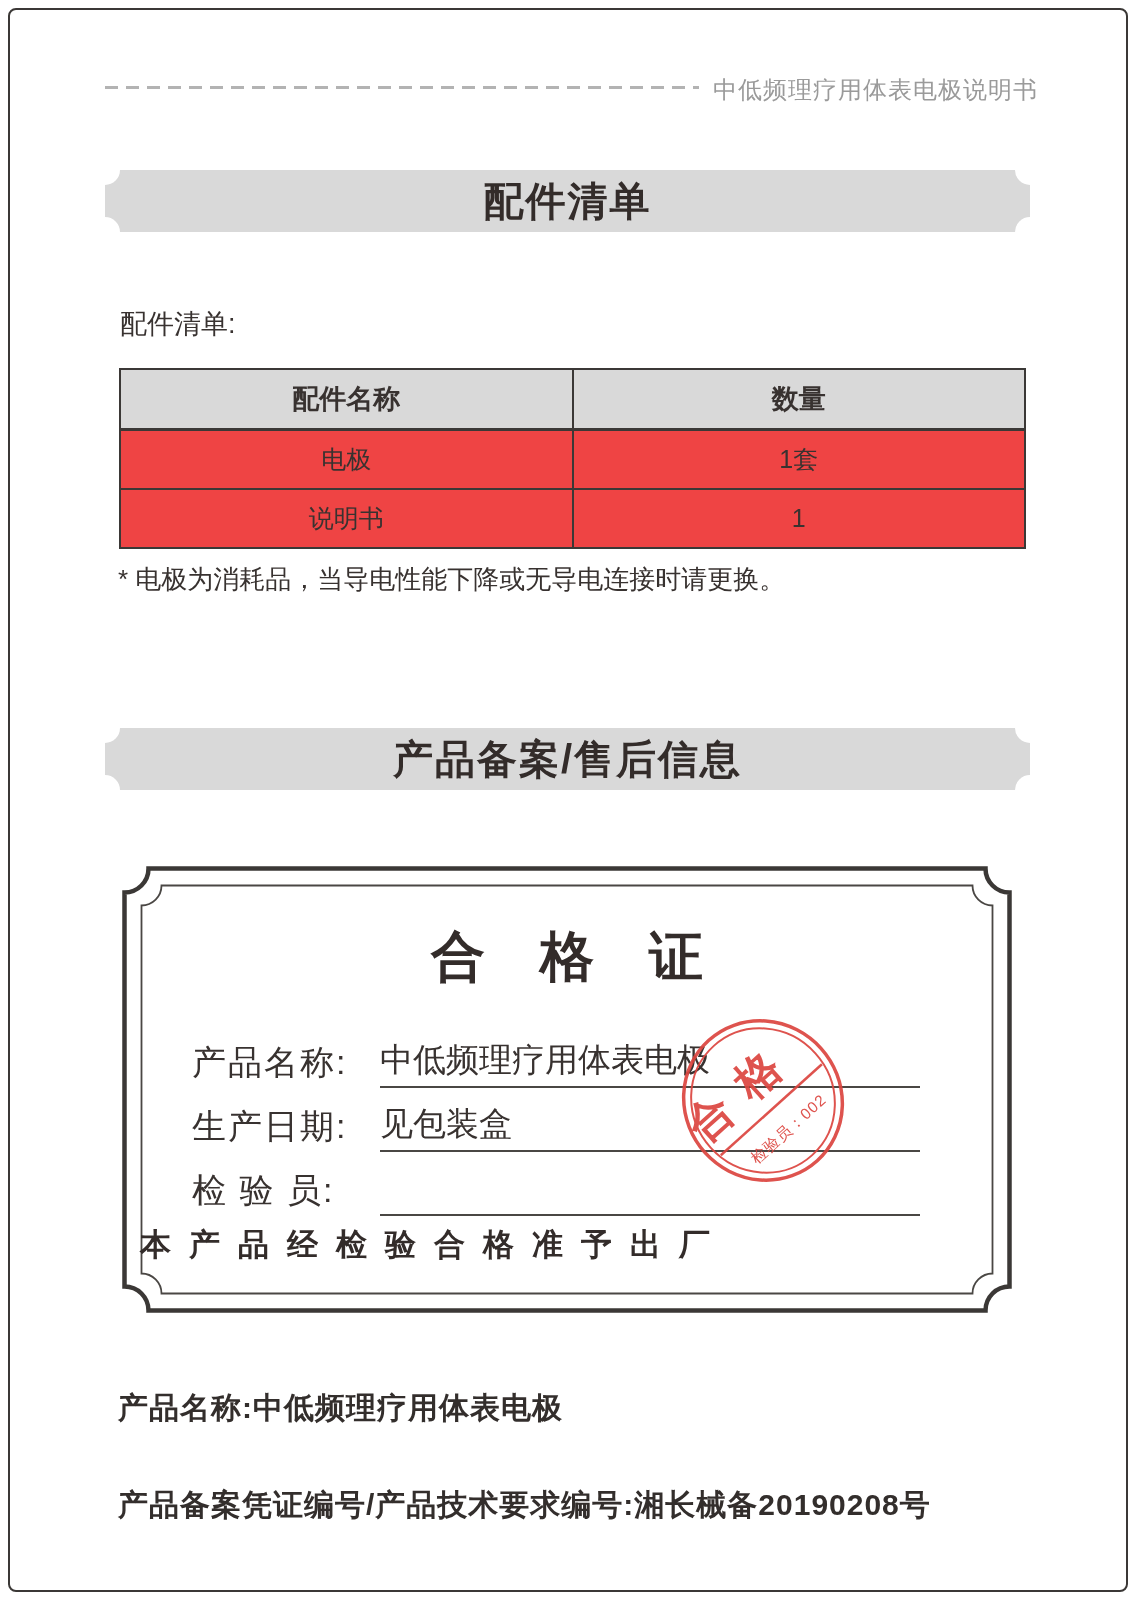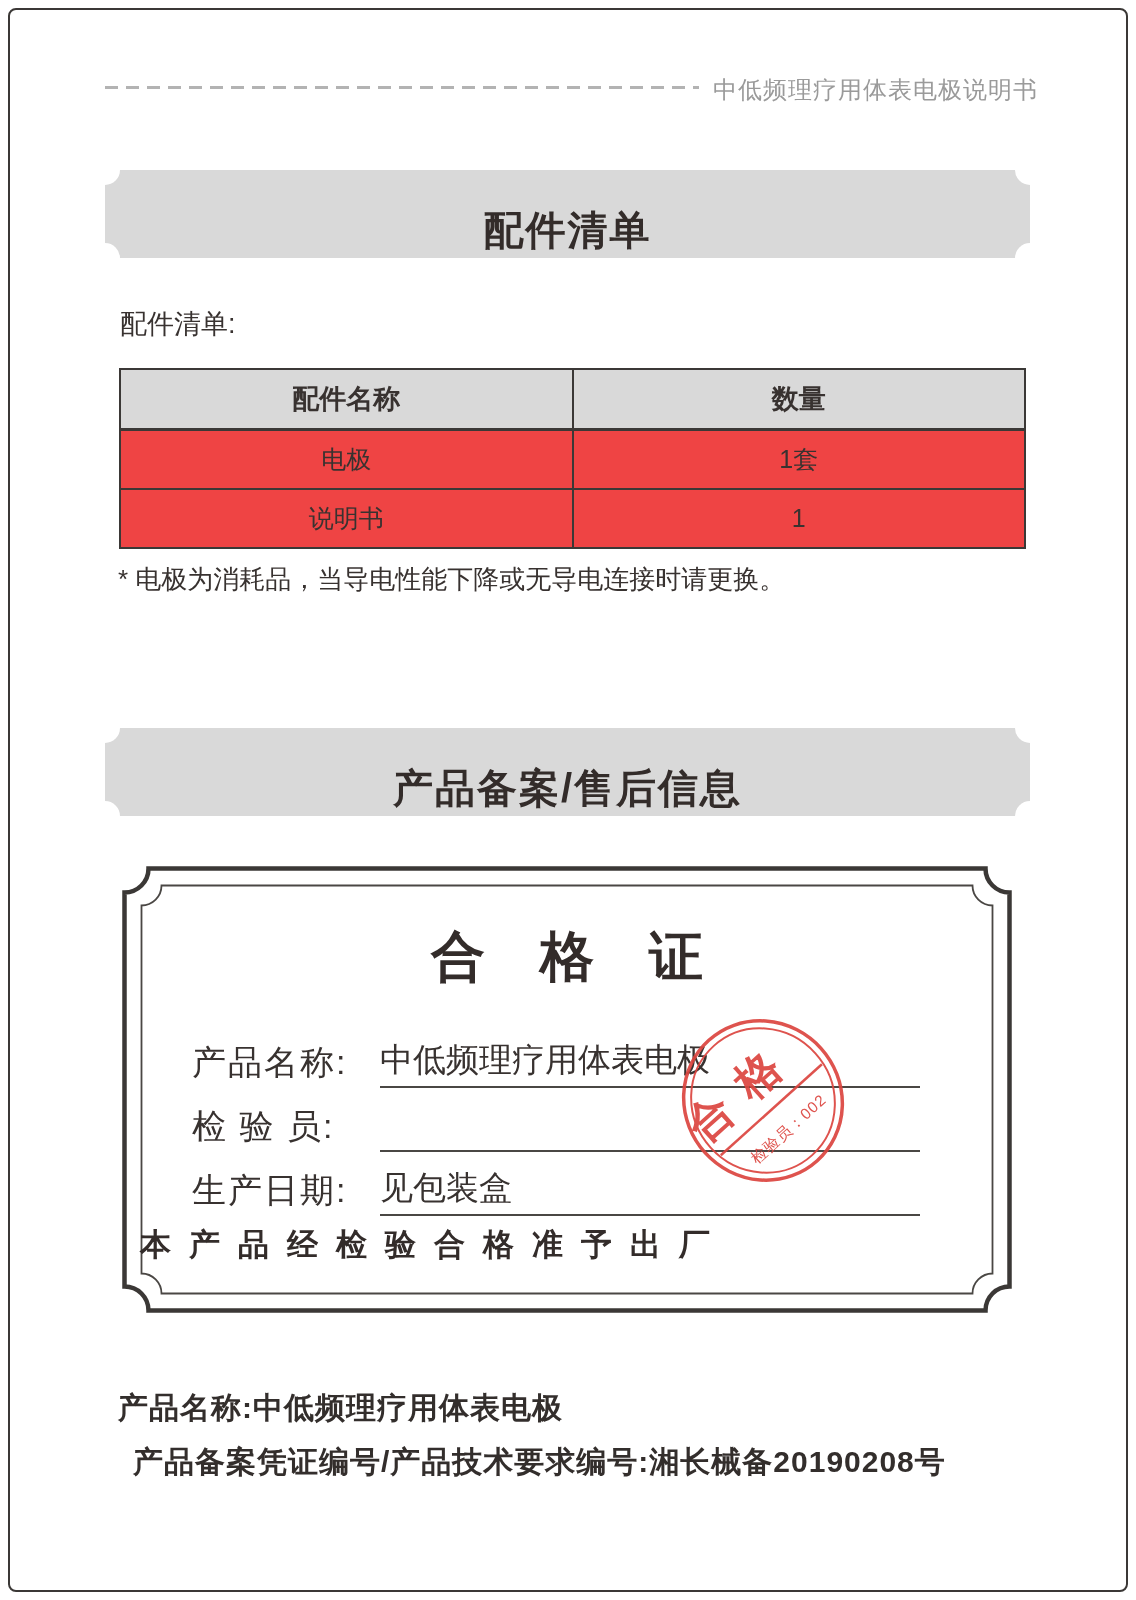--- a/index.html
+++ b/index.html
@@ -19,22 +19,22 @@
     background:repeating-linear-gradient(90deg,#b3b3b3 0 13px,transparent 13px 21px);
   }
   .hdr-title {
     position:absolute; right:98px; top:74px; width:420px;
     text-align:right; font-size:24px; font-weight:500; color:#9a9a9a;
     letter-spacing:1px;
   }
 
   
   .banner {
-    position:absolute; left:105px; width:925px; height:88px;
-    background:#d9d9d9; display:flex; align-items:flex-end; justify-content:center;
+    position:absolute; left:105px; width:925px; height:62px;
+    background:#d9d9d9; display:flex; align-items:center; justify-content:center;
   }
   .banner-1 { top:170px; }
   .banner-2 { top:728px; }
   .notch { position:absolute; width:30px; height:30px; background:#ffffff; border-radius:50%; }
   .notch.tl { left:-15px; top:-15px; }
   .notch.tr { right:-15px; top:-15px; }
   .notch.bl { left:-15px; bottom:-15px; }
   .notch.br { right:-15px; bottom:-15px; }
   .banner-text { font-size:40px; font-weight:bold; color:#332c2a; letter-spacing:2px; }
 
@@ -80,21 +80,21 @@
   }
   .stamp {
     position:absolute; left:556px; top:147px; width:170px; height:175px;
     transform:rotate(-42deg); opacity:0.92;
   }
   .stamp text { font-family:"Liberation Sans","DejaVu Sans",sans-serif; }
 
   
   .info-line { position:absolute; left:118px; font-size:30px; font-weight:600; color:#332e2c; letter-spacing:1px; }
   .info-1 { top:1388px; }
-  .info-2 { top:1442px;margin-left:15px; }
+  .info-2 { top:1485px; }
 </style>
 </head>
 <body>
 
 <div class="page-border"></div>
 
 <div class="hdr-dash"></div>
 <div class="hdr-title">中低频理疗用体表电极说明书</div>
 
 <div class="banner banner-1">
@@ -143,26 +143,26 @@
   </svg>
 
   <div class="cert-title">合格证</div>
 
   <div class="cert-rows">
     <div class="cert-row">
       <span class="cert-label">产品名称:</span>
       <span class="cert-line">中低频理疗用体表电极</span>
     </div>
     <div class="cert-row">
+      <span class="cert-label">生产日期:</span>
+      <span class="cert-line">见包装盒</span>
+    </div>
+    <div class="cert-row">
       <span class="cert-label">检 验 员:</span>
       <span class="cert-line"></span>
-    </div>
-    <div class="cert-row">
-      <span class="cert-label">生产日期:</span>
-      <span class="cert-line">见包装盒</span>
     </div>
   </div>
 
   <svg class="stamp" width="170" height="175" viewBox="0 0 170 175">
     <ellipse cx="85" cy="87.5" rx="78" ry="81" fill="none" stroke="#dc453f" stroke-width="3.5"></ellipse>
     <ellipse cx="85" cy="87.5" rx="70.5" ry="73.5" fill="none" stroke="#dc453f" stroke-width="2"></ellipse>
     <line x1="17" y1="100" x2="153" y2="100" stroke="#dc453f" stroke-width="2.5"></line>
     <text x="76" y="80" text-anchor="middle" font-size="44" font-weight="bold" letter-spacing="20" fill="#dc453f">合格</text>
     <text x="85" y="131" text-anchor="middle" font-size="15.5" letter-spacing="1" fill="#dc453f">检验员：002</text>
   </svg>

